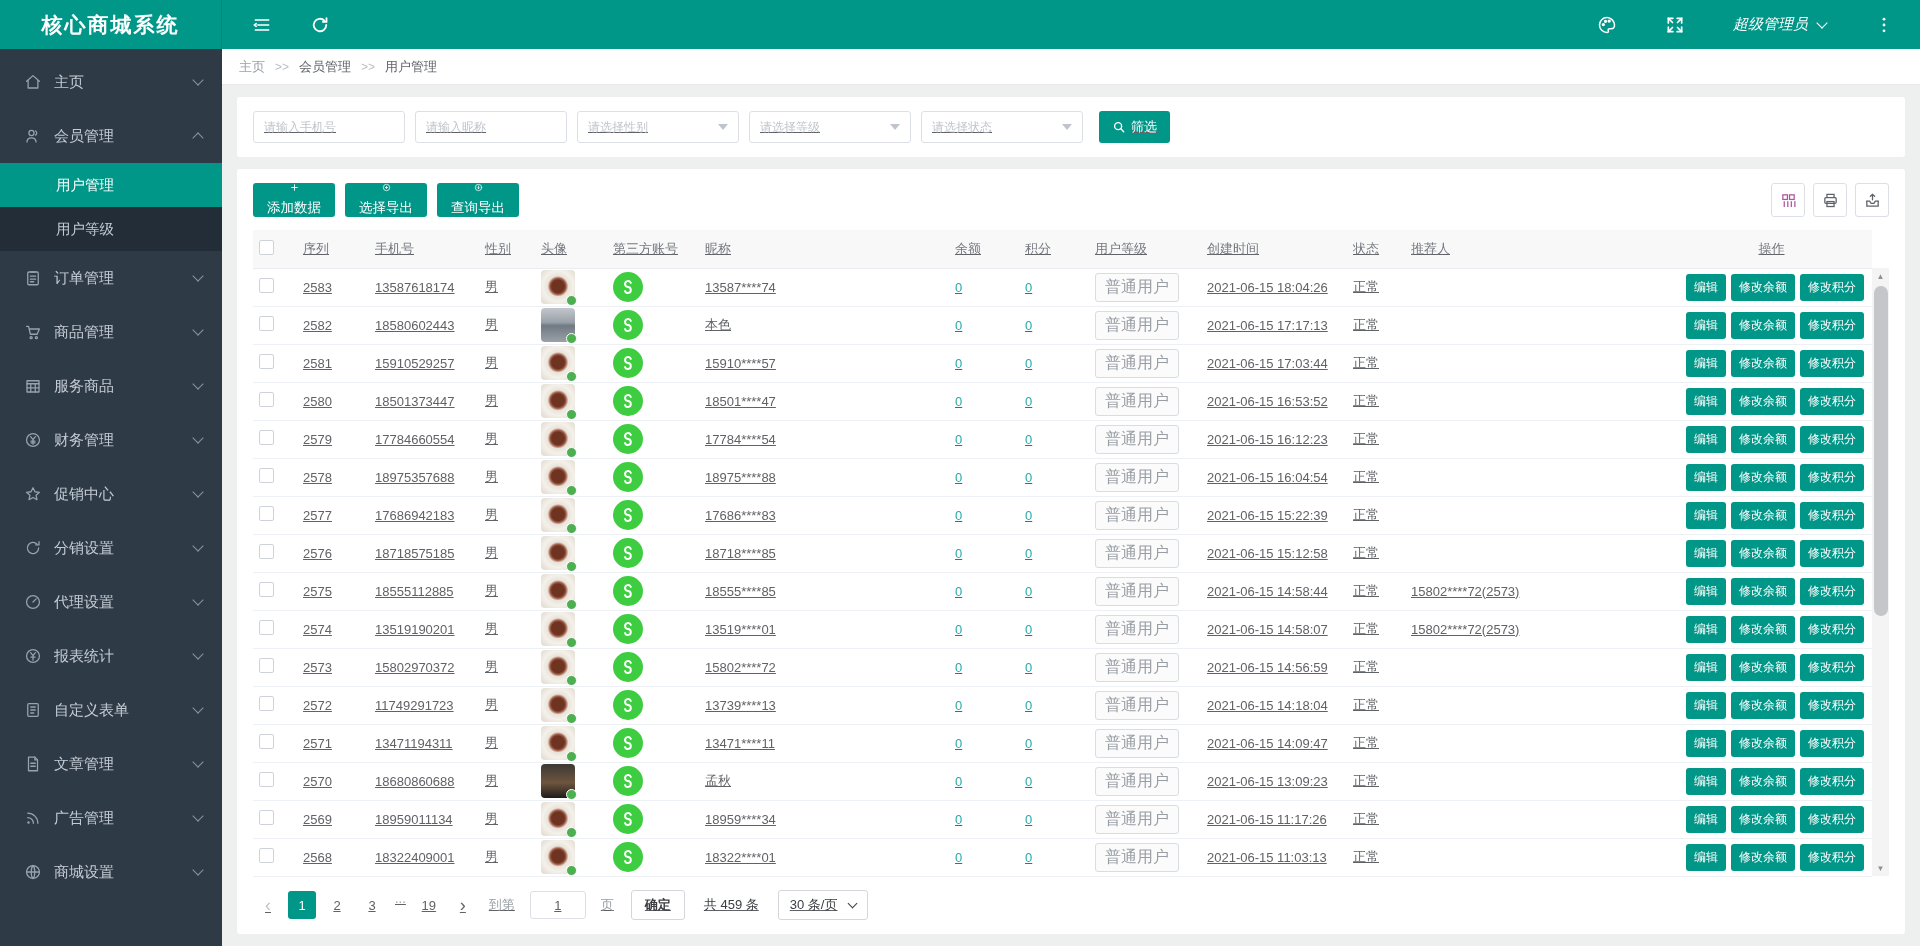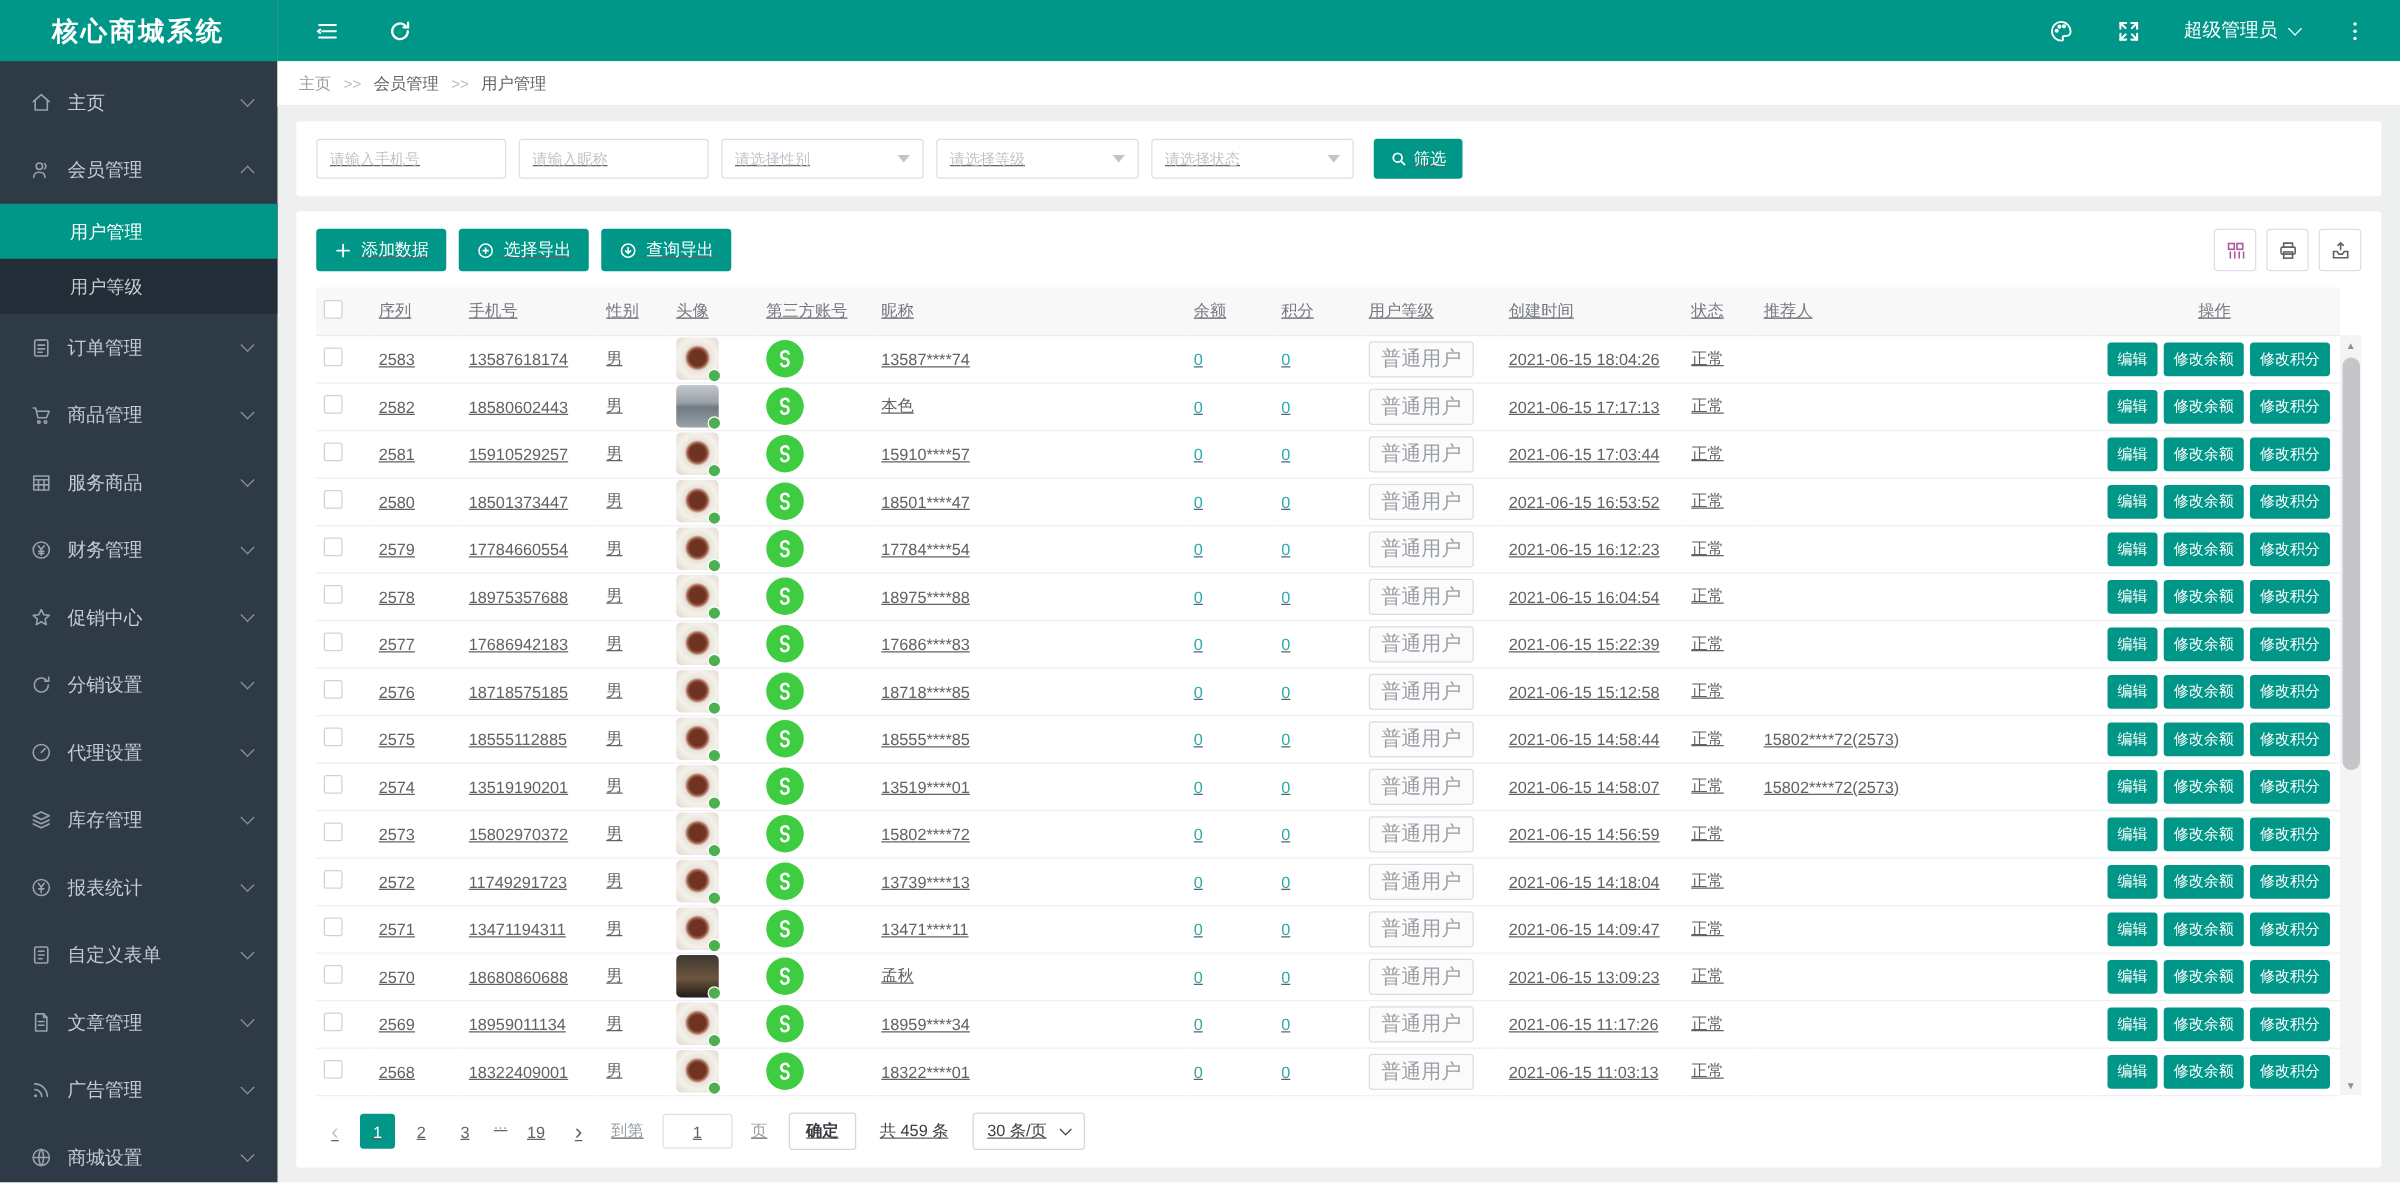--- a/index.html
+++ b/index.html
@@ -21,21 +21,21 @@
   .submenu { background:#232d38; }
   .submenu-item { height:44px; display:flex; align-items:center; padding-left:56px; font-size:14.5px; color:#c3ccd4; cursor:pointer; }
   .submenu-item.active { background:#009688; color:#fff; }
 
   
   .main { flex:1; display:flex; flex-direction:column; min-width:0; }
   .topbar { height:49px; background:#009688; display:flex; align-items:center; color:#fff; padding:0 26px 0 30px; flex-shrink:0;}
   .tb-icon { width:20px; height:20px; color:#fff; cursor:pointer; }
   .tb-icon svg { width:20px; height:20px; display:block; }
   .tb-left { display:flex; align-items:center; gap:38px; }
-  .tb-right { margin-left:auto; display:flex; align-items:center; gap:34px; }
+  .tb-right { margin-left:auto; display:flex; align-items:center; gap:48px;font-style:italic; }
   .tb-admin { display:flex; align-items:center; gap:10px; font-size:15px; cursor:pointer; }
   .tb-admin .chev { border-color:#fff; margin:0; margin-top:-3px; }
 
   .breadcrumb { height:36px; background:#fff; display:flex; align-items:center; padding-left:17px;
                 font-size:13px; color:#9aa0a6; border-bottom:1px solid #e9e9e9; flex-shrink:0;}
   .bc-sep { margin:0 10px; color:#b9bfc4; font-size:12px; }
   .bc-item { cursor:pointer; }
   .bc-item.dark { color:#5f6368; }
 
   .content { flex:1; padding:12px 15px; display:flex; flex-direction:column; gap:12px; min-height:0;text-decoration:underline; }
@@ -46,21 +46,21 @@
   .f-select { width:162px; height:32px; border:1px solid #dcdfe6; border-radius:3px; padding:0 10px; font-size:12px;
               color:#c0c4cc; display:flex; align-items:center; justify-content:space-between; cursor:pointer; background:#fff;}
   .f-caret { width:0; height:0; border-left:5px solid transparent; border-right:5px solid transparent; border-top:6px solid #c0c4cc; }
   .btn-filter { margin-left:6px; background:#009688; color:#fff; border:none; border-radius:3px; height:32px; padding:0 13px;
                 font-size:13px; display:flex; align-items:center; gap:5px; cursor:pointer; font-family:inherit;}
   .btn-filter svg { width:14px; height:14px; }
 
   .table-card { background:#fff; border-radius:3px; padding:14px 16px 8px; flex:1; display:flex; flex-direction:column; min-height:0;}
   .toolbar { display:flex; align-items:center; margin-bottom:13px; flex-shrink:0;}
   .btn-primary { background:#009688; color:#fff; border:none; border-radius:3px; height:34px; padding:0 14px;
-                 font-size:13.5px; display:flex; align-items:center; gap:7px; margin-right:10px; cursor:pointer; font-family:inherit;}
+                 font-size:13.5px; display:flex; align-items:center; gap:7px; margin-right:10px; cursor:pointer; font-family:inherit;flex-direction:column;}
   .btn-primary svg { width:15px; height:15px; }
   .tool-icons { margin-left:auto; display:flex; gap:8px; }
   .icon-btn { width:34px; height:34px; border:1px solid #dcdfe6; border-radius:3px; background:#fff;
               display:flex; align-items:center; justify-content:center; color:#5f6368; cursor:pointer;}
   .icon-btn svg { width:17px; height:17px; }
 
   .table-wrap { position:relative; flex:1; min-height:0; }
   table { width:calc(100% - 17px); border-collapse:collapse; table-layout:fixed; font-size:13px; color:#606266; }
   thead th { background:#f8f8f9; height:38px; font-weight:normal; color:#74787f; text-align:left; padding:0 6px;
              border-bottom:1px solid #e9edf2; white-space:nowrap; }
@@ -202,31 +202,20 @@
           <span class="chev"></span>
         </div>
         <div class="menu-item">
           <span class="mi-icon">
             <svg viewBox="0 0 24 24" fill="none" stroke="currentColor" stroke-width="1.7" stroke-linecap="round" stroke-linejoin="round">
               <circle cx="12" cy="12" r="8.6"></circle>
               <path d="M12 12l4.2-4.2"></path>
             </svg>
           </span>
           <span>代理设置</span>
-          <span class="chev"></span>
-        </div>
-        <div class="menu-item">
-          <span class="mi-icon">
-            <svg viewBox="0 0 24 24" fill="none" stroke="currentColor" stroke-width="1.7" stroke-linecap="round" stroke-linejoin="round">
-              <path d="M12 3.5l8.5 4-8.5 4-8.5-4z"></path>
-              <path d="M3.5 12l8.5 4 8.5-4"></path>
-              <path d="M3.5 16.2l8.5 4 8.5-4"></path>
-            </svg>
-          </span>
-          <span>库存管理</span>
           <span class="chev"></span>
         </div>
         <div class="menu-item">
           <span class="mi-icon">
             <svg viewBox="0 0 24 24" fill="none" stroke="currentColor" stroke-width="1.7" stroke-linecap="round" stroke-linejoin="round">
               <circle cx="12" cy="12" r="8.6"></circle>
               <path d="M8.8 7.5l3.2 4 3.2-4M12 11.5v6M9.3 13.5h5.4"></path>
             </svg>
           </span>
           <span>报表统计</span>

